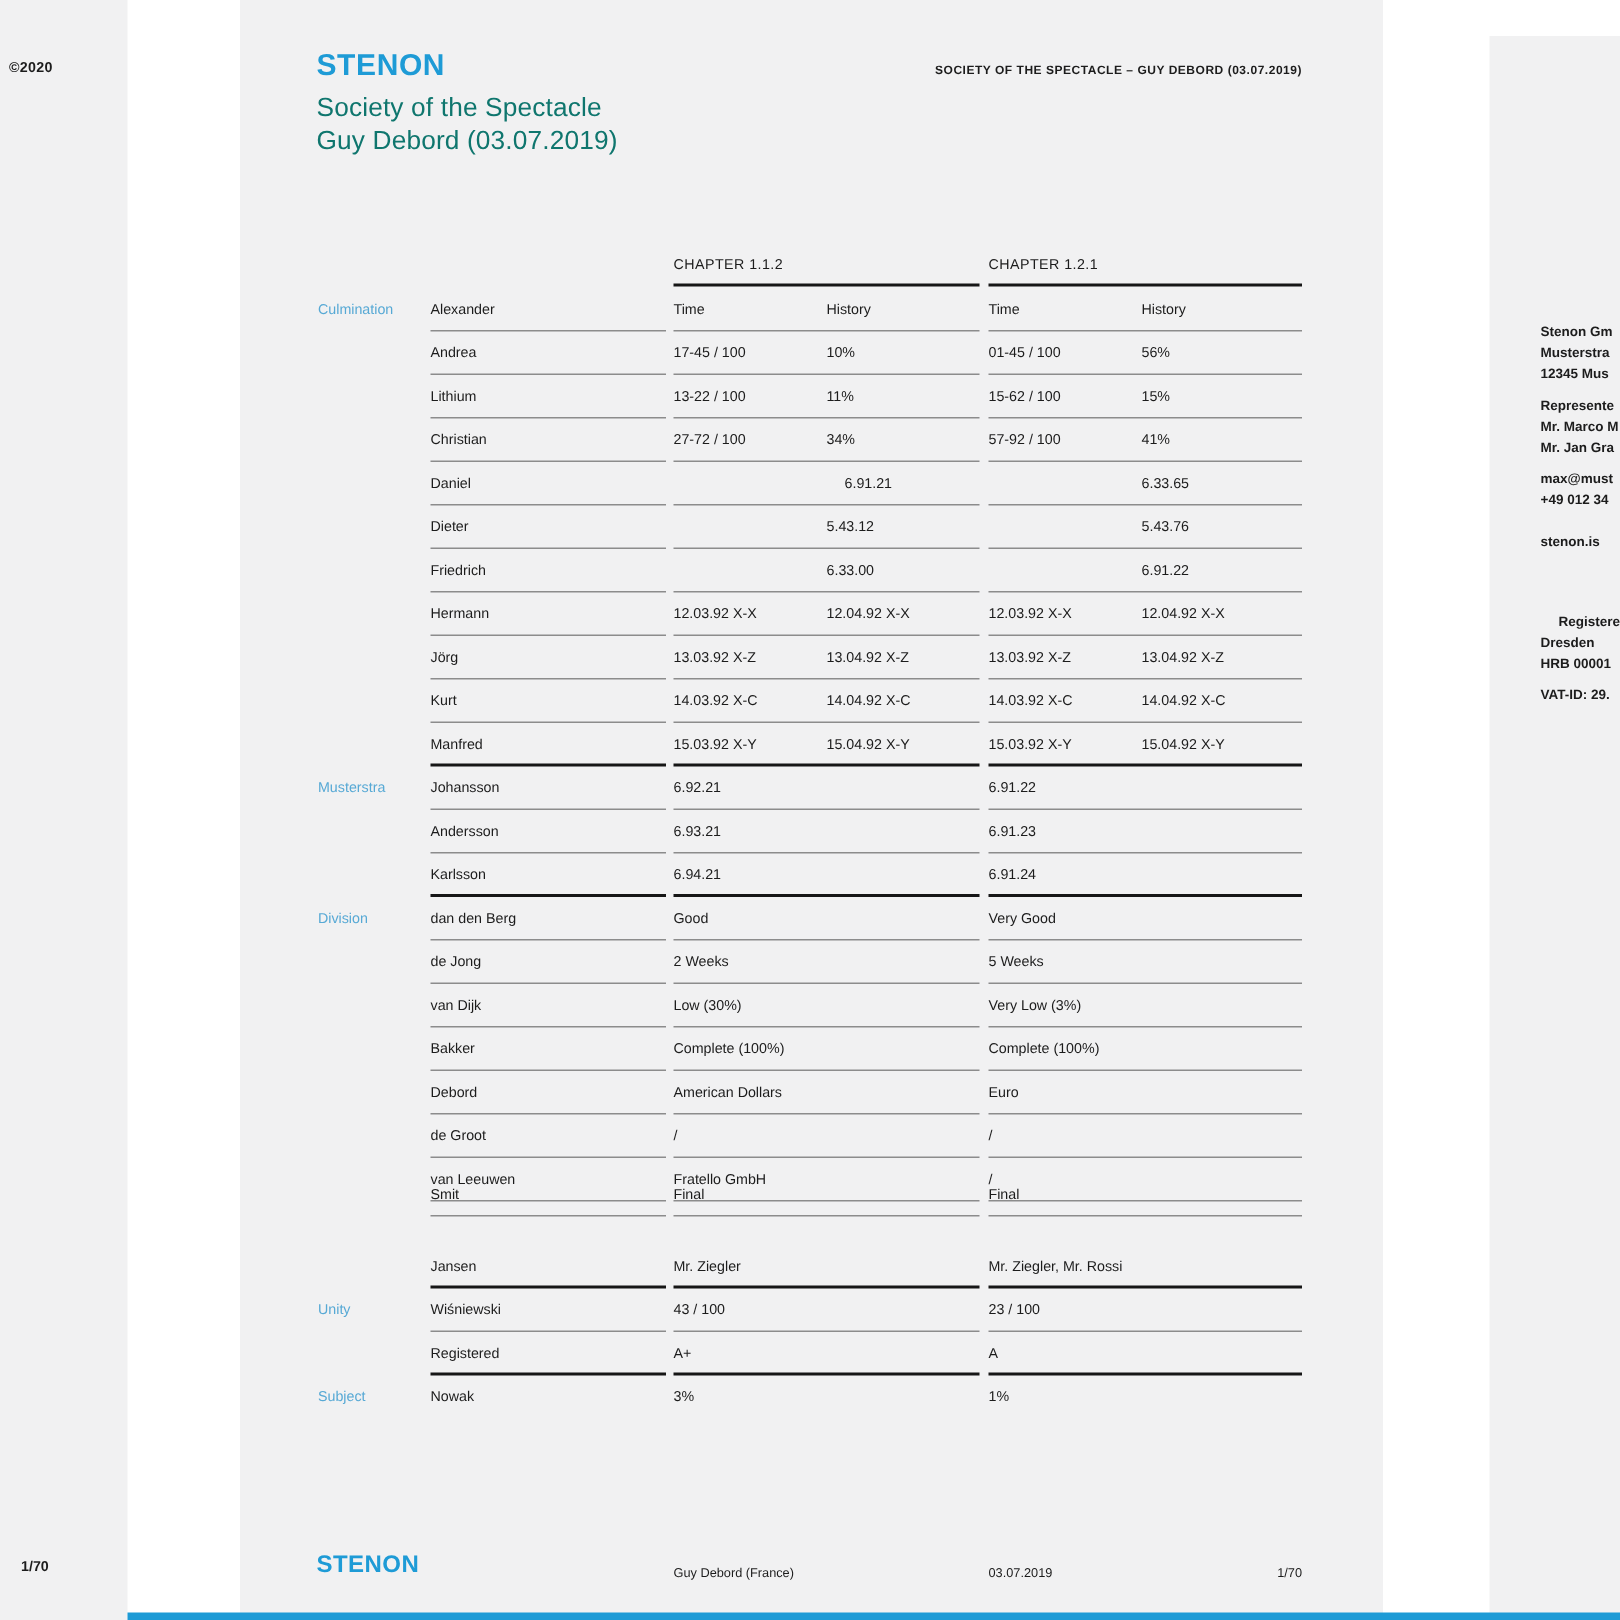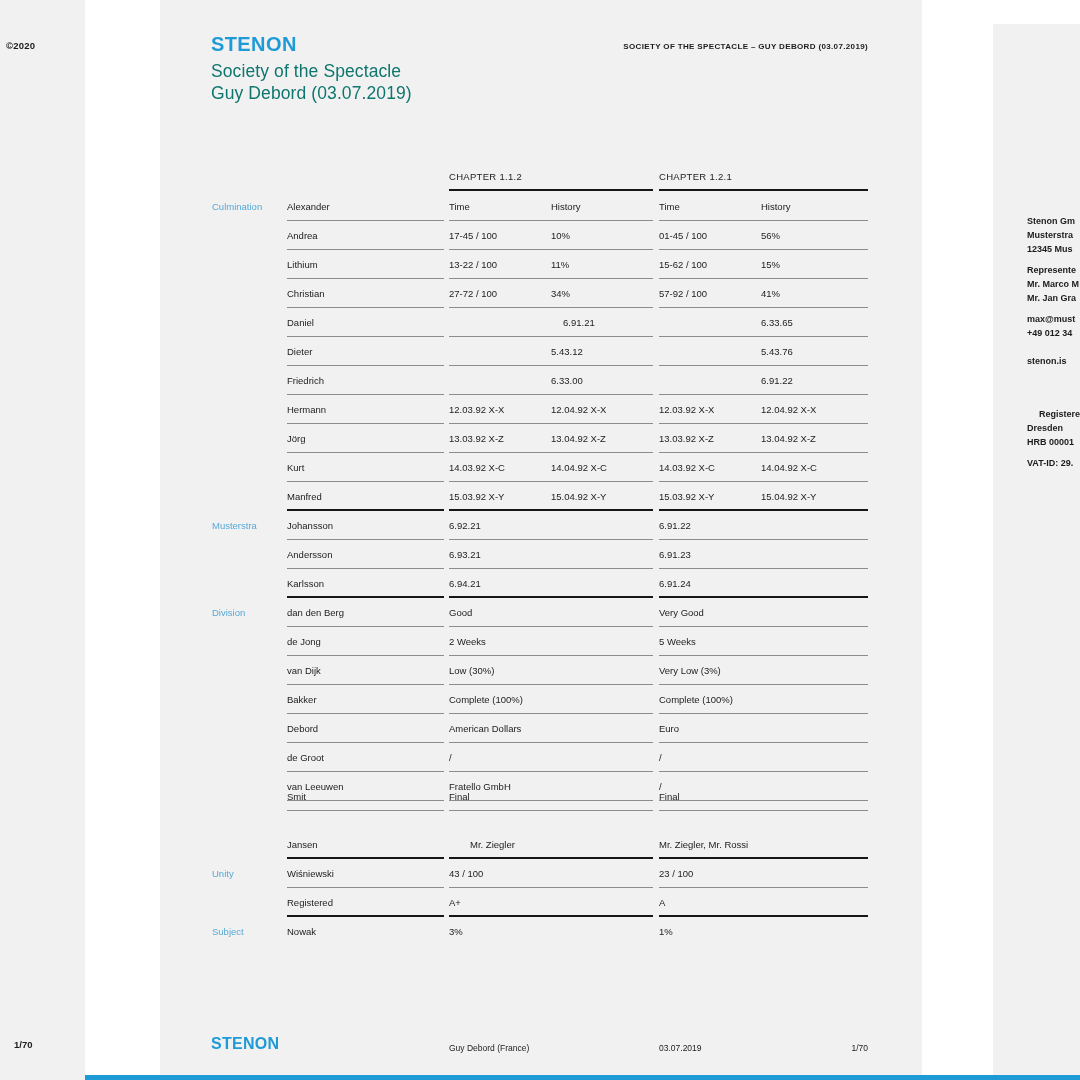--- a/index.html
+++ b/index.html
@@ -265,21 +265,21 @@
       <div class="trow" style="top: 782px;">
         <span class="cname">Smit</span>
         <span style="left: 289px;">Final</span>
         <span style="left: 499px;">Final</span>
         <i class="seg sa"></i>
         <i class="seg sb"></i>
         <i class="seg sc"></i>
       </div>
       <div class="trow thick" style="top: 829.5px;">
         <span class="cname">Jansen</span>
-        <span style="left: 289px; margin-left: 21px;">Mr. Ziegler</span>
+        <span style="left: 289px;">Mr. Ziegler</span>
         <span style="left: 499px;">Mr. Ziegler, Mr. Rossi</span>
         <i class="seg sa"></i>
         <i class="seg sb"></i>
         <i class="seg sc"></i>
       </div>
       <div class="trow" style="top: 858.5px;">
         <span class="cat">Unity</span>
         <span class="cname">Wiśniewski</span>
         <span style="left: 289px;">43 / 100</span>
         <span style="left: 499px;">23 / 100</span>

